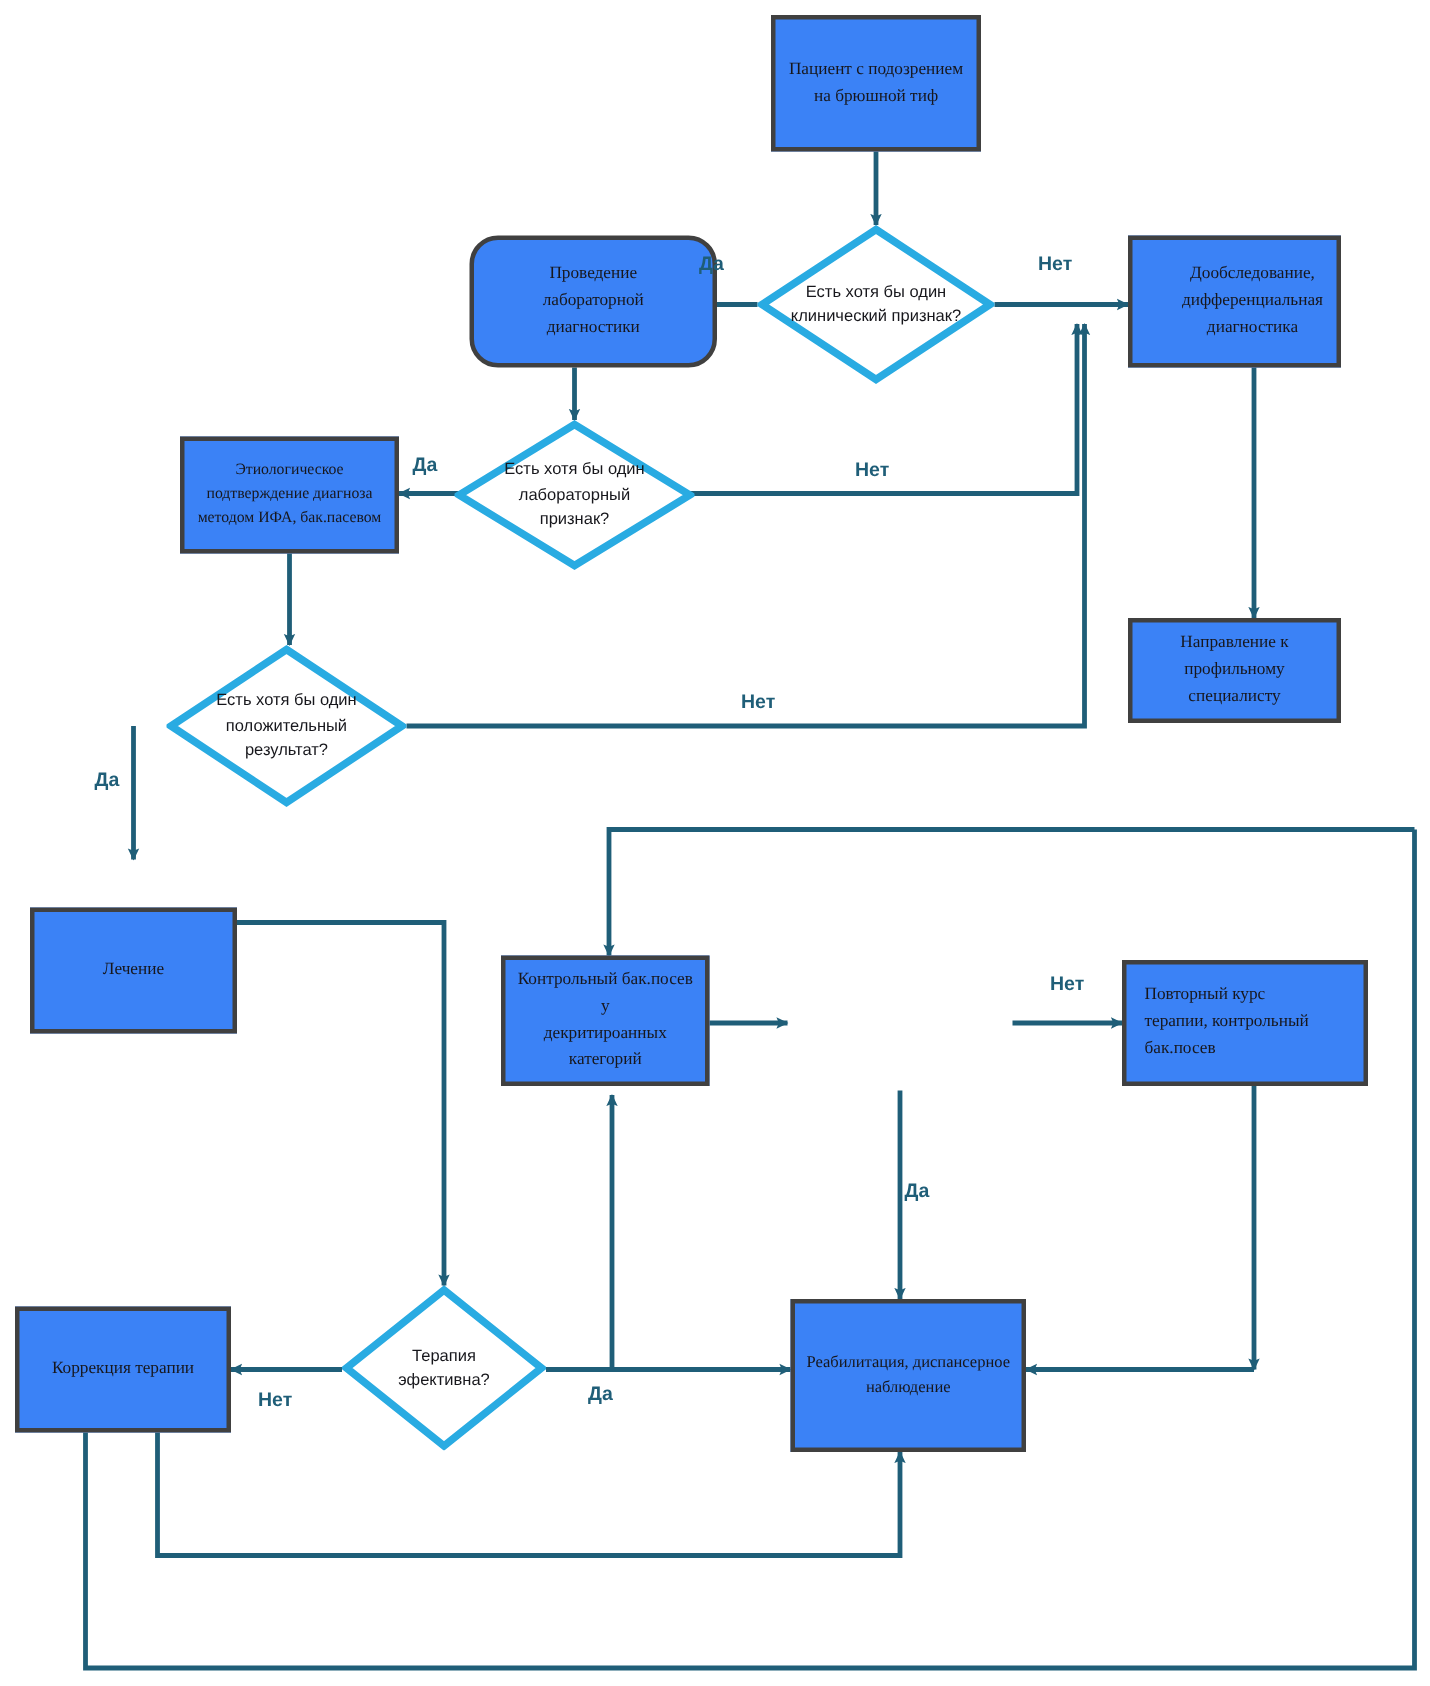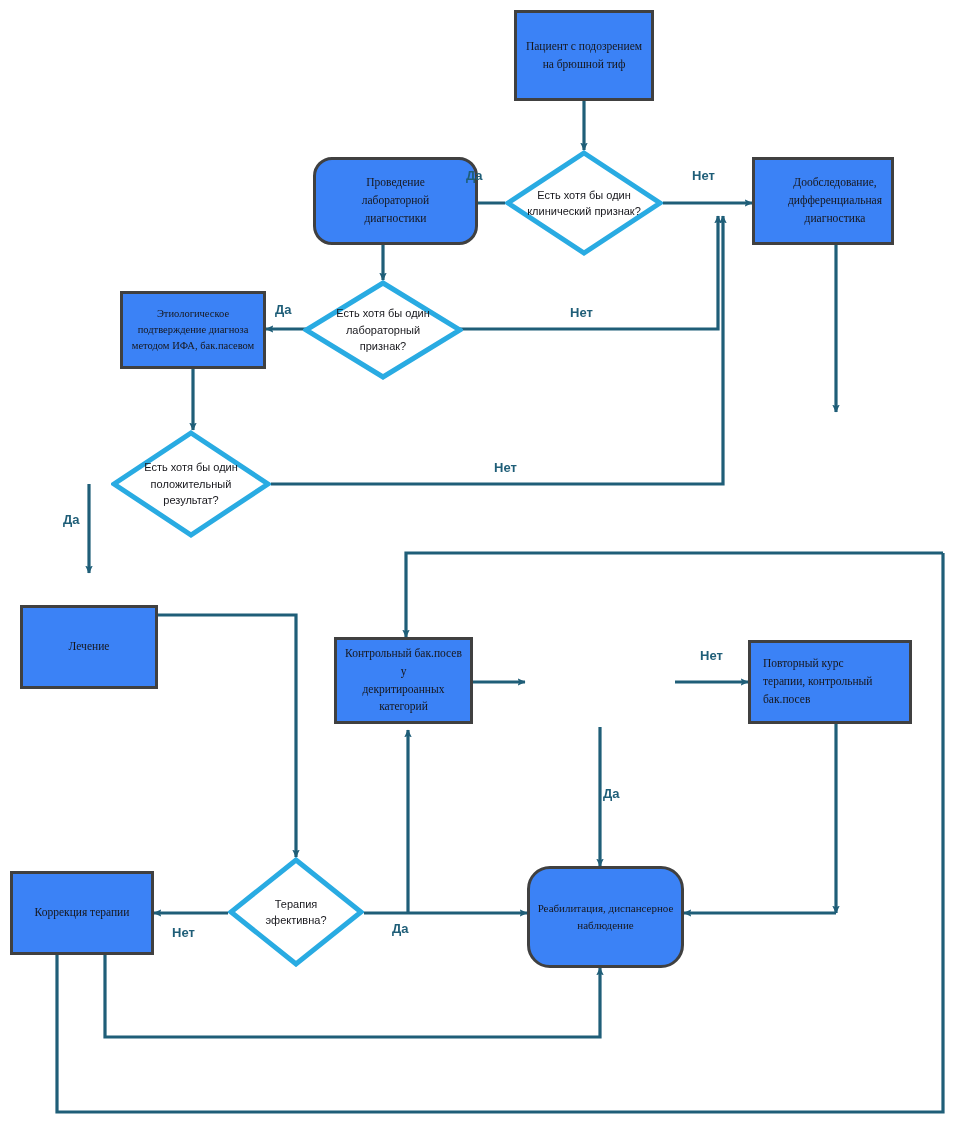--- a/index.html
+++ b/index.html
@@ -158,20 +158,23 @@
     <svg class="dia" viewBox="0 0 160 100" preserveAspectRatio="none">
       <polygon points="80,3 157,50 80,97 3,50" fill="#ffffff" stroke="#29ABE2" stroke-width="5"></polygon>
     </svg>
     <span class="txt">Есть хотя бы один<br>лабораторный<br>признак?</span>
   </div>
 
   <div class="node process" style="left:120px; top:291px; width:146px; height:78px; font-size:10.5px;">
     <span class="txt">Этиологическое<br>подтверждение диагноза<br>методом ИФА, бак.пасевом</span>
   </div>
 
+  <div class="node process" style="left:752px; top:412px; width:142px; height:70px;">
+    <span class="txt">Направление к<br>профильному<br>специалисту</span>
+  </div>
 
   <div class="node decision" style="left:111px; top:430px; width:160px; height:108px;">
     <svg class="dia" viewBox="0 0 160 108" preserveAspectRatio="none">
       <polygon points="80,3 157,54 80,105 3,54" fill="#ffffff" stroke="#29ABE2" stroke-width="5"></polygon>
     </svg>
     <span class="txt">Есть хотя бы один<br>положительный<br>результат?</span>
   </div>
 
   <div class="node process" style="left:20px; top:573px; width:138px; height:84px;margin-top:32px;">
     <span class="txt">Лечение</span>
@@ -190,21 +193,21 @@
     <svg class="dia" viewBox="0 0 136 110" preserveAspectRatio="none">
       <polygon points="68,3 133,55 68,107 3,55" fill="#ffffff" stroke="#29ABE2" stroke-width="5"></polygon>
     </svg>
     <span class="txt">Терапия<br>эфективна?</span>
   </div>
 
   <div class="node process" style="left:10px; top:871px; width:144px; height:84px;text-align:center;">
     <span class="txt">Коррекция терапии</span>
   </div>
 
-  <div class="node process" style="left:527px; top:866px; width:157px; height:102px; font-size:11px;border-radius:23px;">
+  <div class="node process" style="left:527px; top:866px; width:157px; height:102px; font-size:11px;">
     <span class="txt">Реабилитация, диспансерное<br>наблюдение</span>
   </div>
 
   <span class="elabel" style="left:466px; top:168px;">Да</span>
   <span class="elabel" style="left:692px; top:168px;">Нет</span>
   <span class="elabel" style="left:275px; top:302px;">Да</span>
   <span class="elabel" style="left:570px; top:305px;">Нет</span>
   <span class="elabel" style="left:494px; top:460px;">Нет</span>
   <span class="elabel" style="left:63px; top:512px;">Да</span>
   <span class="elabel" style="left:700px; top:648px;">Нет</span>

